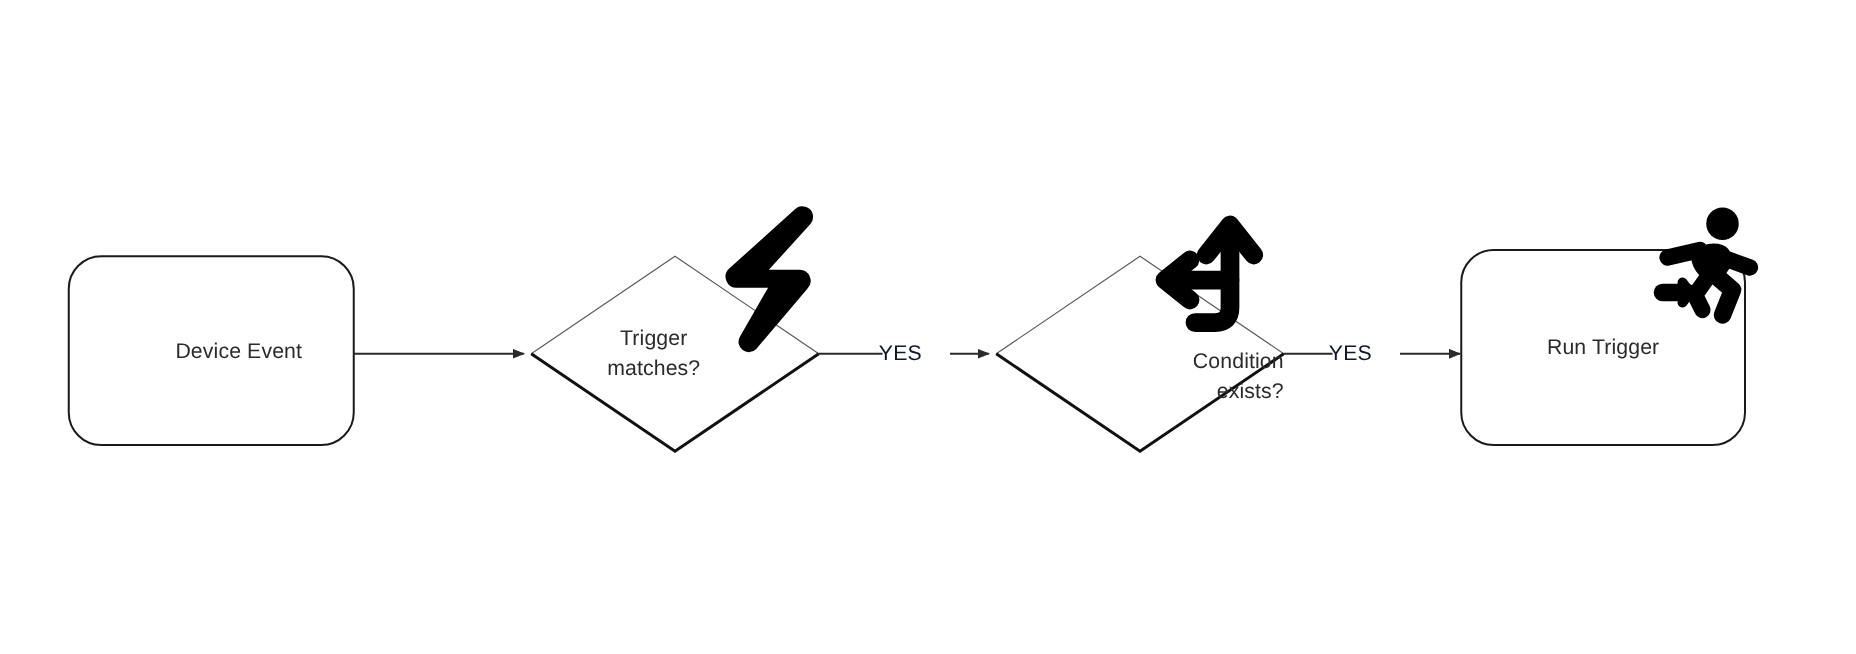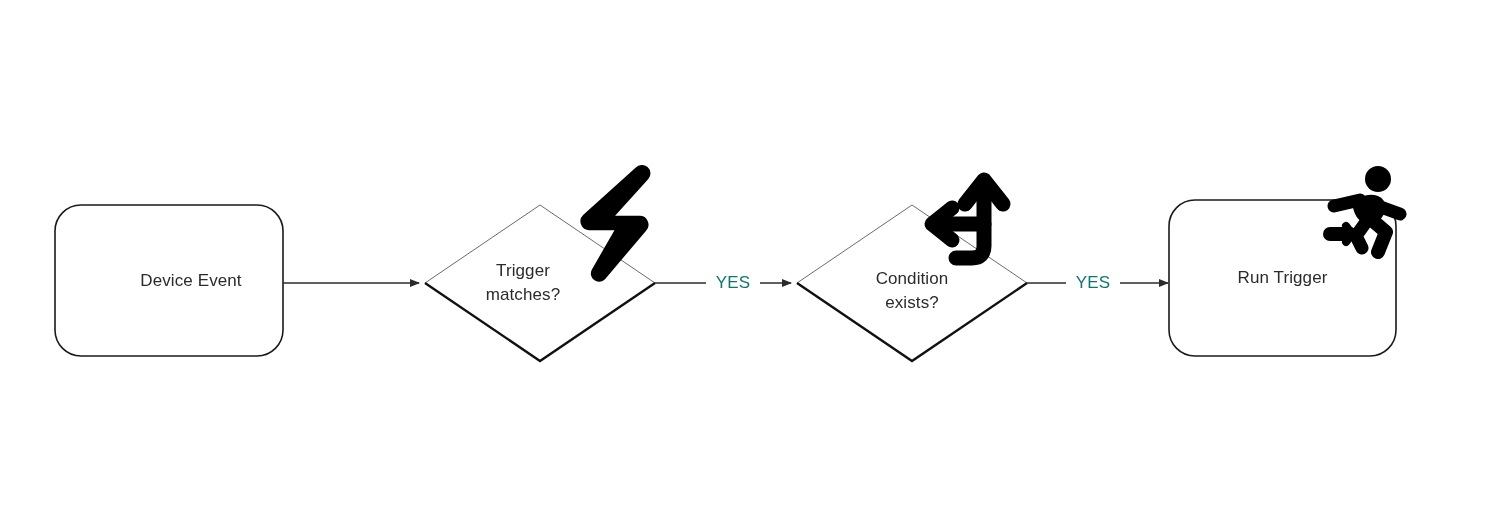--- a/index.html
+++ b/index.html
@@ -34,24 +34,23 @@
     text-align: center;
     color: #2b2b2b;
     font-size: 17px;
     line-height: 24px;
     letter-spacing: 0.1px;
     pointer-events: none;
     white-space: pre-line;
   }
   .edge-label {
     position: absolute;
-    color: #0f766e;
+    color: #0f172a;
     font-size: 17px;
     line-height: 20px;
-    text-align: center;
     letter-spacing: 0.2px;
   }
 </style>
 </head>
 <body>
 
 <div id="canvas">
 
   <svg id="flow-svg" viewBox="0 0 1485 523">
     <defs>
@@ -127,21 +126,21 @@
     </g>
   </svg>
 
   <div class="node-label" style="left:55px; top:205px; width:272px; height:151px;">Device Event</div>
 
   <div class="node-label" style="left:408px; top:205px; width:230px; height:156px;">
     <span>Trigger</span>
     <span>matches?</span>
   </div>
 
-  <div class="node-label" style="left:797px; top:213px; width:230px; height:156px;">
+  <div class="node-label" style="left:797px; top:223px; width:230px; height:156px;align-items:flex-end;">
     <span>Condition</span>
     <span>exists?</span>
   </div>
 
   <div class="node-label" style="left:1169px; top:200px; width:227px; height:156px;">Run Trigger</div>
 
   <div class="edge-label" style="left:703px; top:273px; width:60px;">YES</div>
 
   <div class="edge-label" style="left:1063px; top:273px; width:60px;">YES</div>
 

